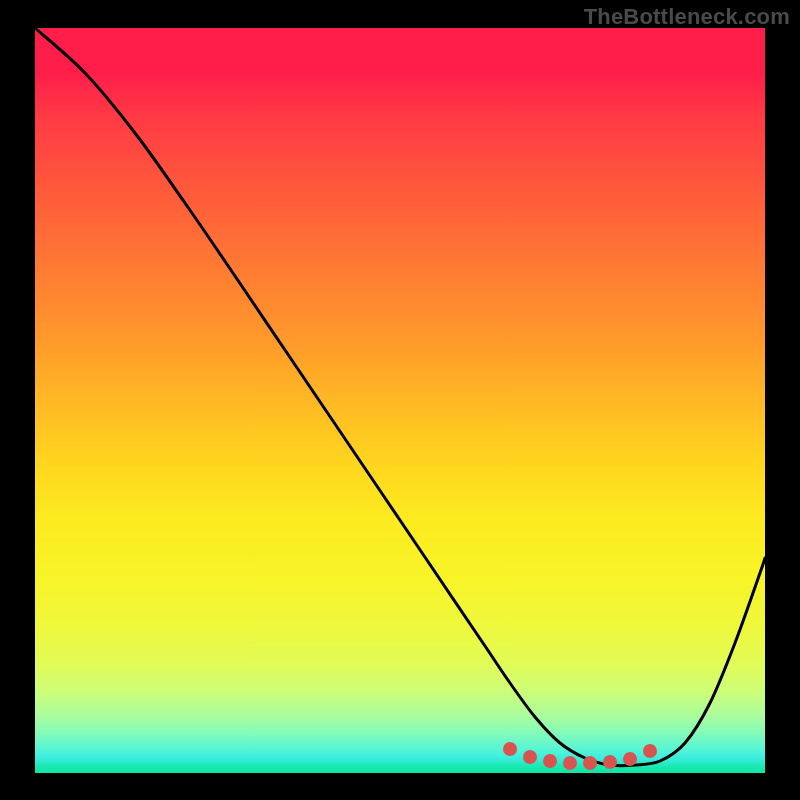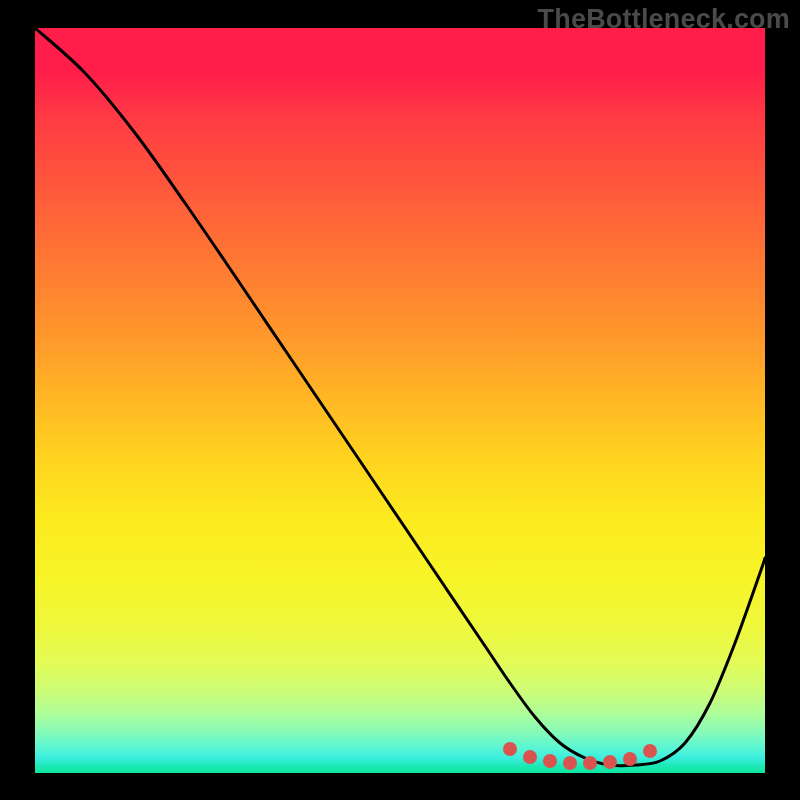--- a/index.html
+++ b/index.html
@@ -15,21 +15,21 @@
     position: relative;
     width: 800px;
     height: 800px;
     background: #000000;
   }
   .watermark {
     position: absolute;
     top: 4px;
     right: 10px;
     color: #4a4a4a;
-    font-size: 27px;
+    font-size: 22px;
     font-weight: 600;
     letter-spacing: 0.2px;
     z-index: 10;
   }
   .plot-area {
     position: absolute;
     left: 35px;
     top: 28px;
     width: 730px;
     height: 745px;

